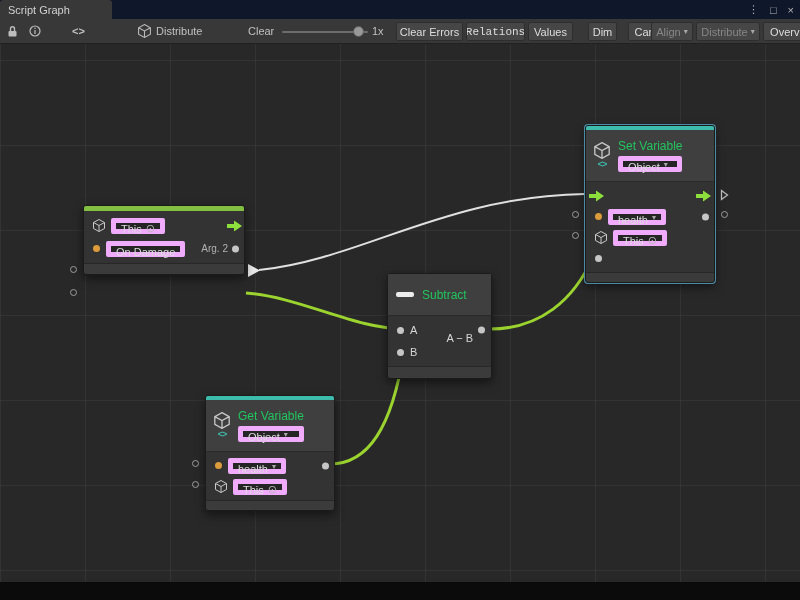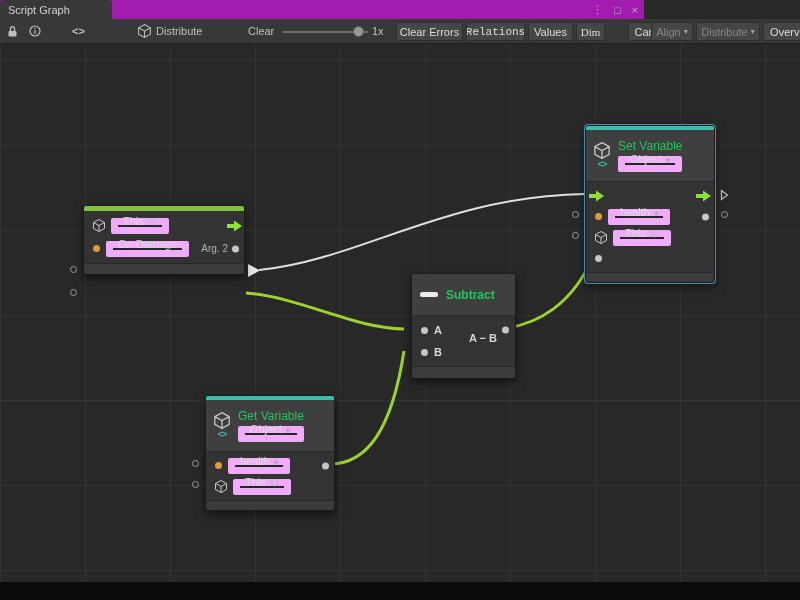--- a/index.html
+++ b/index.html
@@ -3,21 +3,21 @@
 <meta charset="utf-8">
 <style>
   * { box-sizing: border-box; margin: 0; padding: 0; }
   html,body { width:800px; height:600px; }
   body {
     font-family:"Liberation Sans", sans-serif;
     background:#282828; overflow:hidden; position:relative;
     -webkit-font-smoothing:antialiased;
   }
   
-  .tabbar { position:absolute; left:0; top:0; width:644px; height:19px; background:#a21caf; z-index:10; }
+  .tabbar { position:absolute; left:0; top:0; width:800px; height:19px; background:#0f172a; z-index:10; }
   .tab {
     position:absolute; left:0; top:0; height:19px; min-width:112px;
     background:#383838; border-radius:3px 3px 0 0;
     display:flex; align-items:center; padding:0 10px 0 8px;
     font-size:11px; color:#d2d2d2;
   }
   .winicons { position:absolute; right:6px; top:0; height:19px; display:flex; align-items:center; gap:11px; color:#b4b4b4; font-size:11px; }
   .winicons span { cursor:default; }
   
   .toolbar { position:absolute; left:0; top:19px; width:800px; height:25px; background:#383838; border-bottom:1px solid #212121; z-index:10; overflow:hidden; }
@@ -59,22 +59,22 @@
   .hicon { flex:none; display:flex; flex-direction:column; align-items:center; justify-content:center; gap:1px; }
   .hlines { display:flex; flex-direction:column; gap:4px; }
   .ntitle { font-size:12px; color:#22c55e; line-height:1; white-space:nowrap; }
   .hsub { display:flex; align-items:center; gap:5px; font-size:11px; color:#c6c6c6; }
   .codeglyph { color:#3ebcab; font-size:9px; font-weight:bold; line-height:1; letter-spacing:-1px; }
   .nbody { padding:3px 0; }
   .prow { position:relative; height:21px; display:flex; align-items:center; gap:6px; padding:0 9px; }
   .ce .prow { height:23px; }
   .nfooter { height:10px; background:#3b3b3b; border-top:1px solid #272727; border-radius:0 0 3px 3px; }
   .chip {
-    display:inline-flex; align-items:flex-end; gap:4px; height:16px;
-    background:#252525; border:7px solid #f0abfc; border-radius:2px;
+    display:inline-flex; align-items:flex-start; gap:4px; height:16px;
+    background:#252525; border:5px solid #f0abfc; border-radius:2px;
     padding:0 5px; font-size:11px; color:#dcdcdc; white-space:nowrap;
   }
   .argchip { width:16px; justify-content:center; padding:0; }
   .caret { font-size:8px; color:#a8a8a8; line-height:1; }
   .target { font-size:11px; color:#b9b9b9; line-height:1; }
   .dot { border-radius:50%; flex:none; }
   .dot.o { width:7px; height:7px; background:#dd9c3c; }
   .dot.g { width:7px; height:7px; background:#c6c6c6; }
   .rdot { position:absolute; right:5px; top:50%; transform:translateY(-50%); }
   .hollow { position:absolute; width:7px; height:7px; border:1px solid #9c9c9c; border-radius:50%; z-index:5; background:transparent; }
@@ -134,21 +134,21 @@
 
   <div class="tbtn" style="left:396px;width:67px;">
     <span>Clear Errors</span>
   </div>
   <div class="tbtn" style="left:466px;width:59px;font-family:Liberation Mono, monospace;">
     <span>Relations</span>
   </div>
   <div class="tbtn" style="left:528px;width:45px;">
     <span>Values</span>
   </div>
-  <div class="tbtn" style="left:576px;width:29px;font-family:Liberation Serif, serif;">
+  <div class="tbtn" style="left:588px;width:29px;">
     <span>Dim</span>
   </div>
   <div class="tbtn" style="left:628px;width:40px;">
     <span>Carry</span>
   </div>
   <div class="tbtn disabled" style="left:651px;width:42px;">
     <span>Align</span>
     <span class="caret">▾</span>
   </div>
   <div class="tbtn disabled" style="left:696px;width:64px;">
@@ -189,21 +189,21 @@
     <div class="prow" style="padding-right:16px;">
       <span class="dot o"></span>
       <span class="chip">On Damage</span>
       <span class="mutetext" style="margin-left:auto;">Arg. 2</span>
       <span class="dot g rdot"></span>
     </div>
   </div>
   <div class="nfooter" style="height:11px;"></div>
 </div>
 
-<div class="node sub" style="left:411px;top:273px;width:105px;font-weight:bold;">
+<div class="node sub" style="left:387px;top:273px;width:105px;">
   <div class="nheader" style="height:42px;">
     <div class="minusicon"></div>
     <div class="ntitle">Subtract</div>
   </div>
   <div class="nbody">
     <div class="prow" style="height:22px;padding-right:18px;">
       <span class="dot g"></span>
       <span class="plabel">A</span>
       <span class="plabel" style="margin-left:auto;margin-top:16px;">A − B</span>
       <span class="dot g rdot" style="right:6px;"></span>

